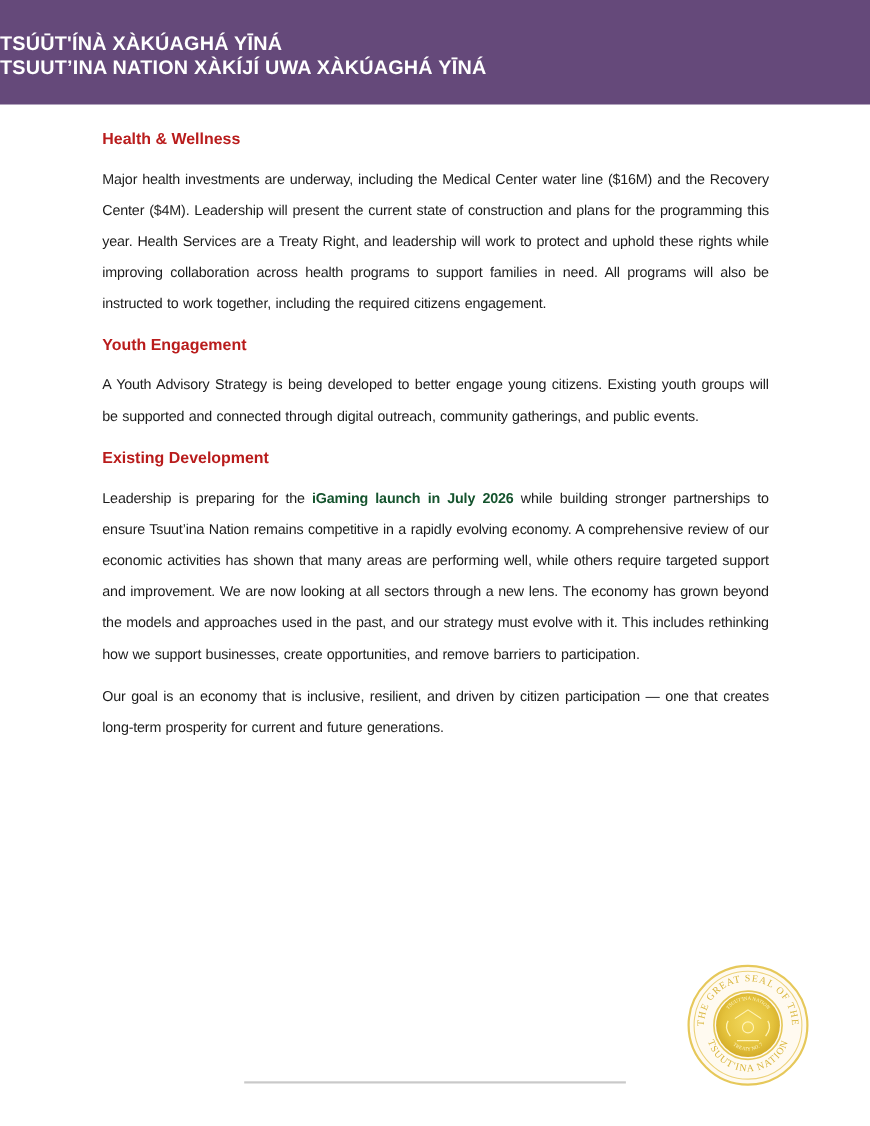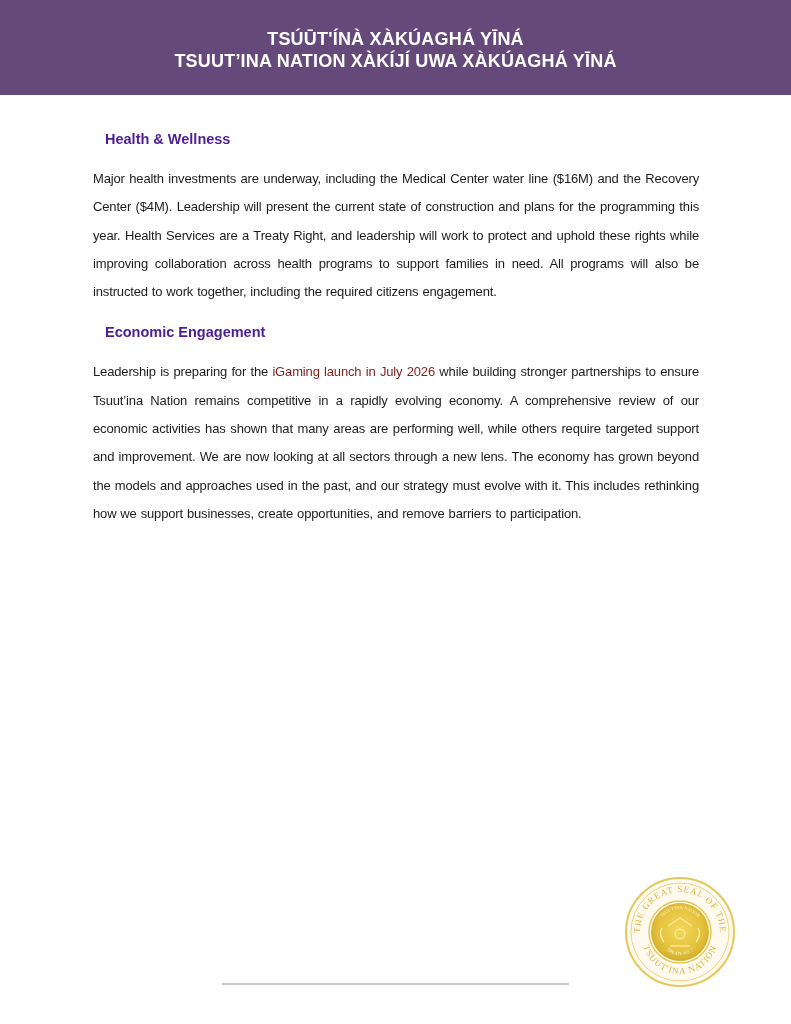--- a/index.html
+++ b/index.html
@@ -11,54 +11,53 @@
       overflow: hidden;
       font-family: "Liberation Sans", sans-serif;
       color: #1a1a1a;
     }
     .header {
       position: absolute;
       left: 0; top: 0;
       width: 791px;
       height: 95px;
       background: #65497a;
-      text-align: center;
       color: #ffffff;
       font-family: "Liberation Sans", sans-serif;
       font-weight: bold;
       font-size: 18px;
       line-height: 22px;
       letter-spacing: 0.2px;
     }
     .header .line1 { position: absolute; left: 0; right: 0; top: 28px; }
     .header .line2 { position: absolute; left: 0; right: 0; top: 50px; }
     .content {
       position: absolute;
       left: 93px;
       top: 113px;
       width: 606px;
     }
     h2.section-heading {
-      margin: 12px;
+      margin: 0;
       font-size: 14.5px;
       font-weight: bold;
       line-height: 28px;
-      color: #4c1d95;
+      color: #b91c1c;
     }
     p.body {
       margin: 8px 0 10px 0;
       font-size: 13px;
       line-height: 28.3px;
       text-align: justify;
       text-align-last: left;
       color: #1c1c1c;
       letter-spacing: -0.15px;
       word-spacing: 0.5px;
     }
-    p.body b { font-weight: normal; color: #7f1d1d; }
+    p.body b { font-weight: bold; color: #14532d; }
     .h-health { margin-top: 0; }
     .h-youth { margin-top: 4px; }
     .h-econ { margin-top: 4px; }
     .footer-line {
       position: absolute;
       left: 222px;
       top: 983px;
       width: 347px;
       height: 2px;
       background: #c9c9c9;
@@ -78,24 +77,29 @@
   <div class="line1">TSÚŪT'ÍNÀ XÀKÚAGHÁ YĪNÁ</div>
   <div class="line2">TSUUT’INA NATION XÀKÍJÍ UWA XÀKÚAGHÁ YĪNÁ</div>
 </div>
 
 <div class="content">
   <section>
     <h2 class="section-heading h-health">Health &amp; Wellness</h2>
     <p class="body">Major health investments are underway, including the Medical Center water line ($16M) and the Recovery Center ($4M). Leadership will present the current state of construction and plans for the programming this year. Health Services are a Treaty Right, and leadership will work to protect and uphold these rights while improving collaboration across health programs to support families in need. All programs will also be instructed to work together, including the required citizens engagement.</p>
   </section>
 
+  <section>
+    <h2 class="section-heading h-youth">Youth Engagement</h2>
+    <p class="body">A Youth Advisory Strategy is being developed to better engage young citizens. Existing youth groups will be supported and connected through digital outreach, community gatherings, and public events.</p>
+  </section>
 
   <section>
-    <h2 class="section-heading h-econ">Economic Engagement</h2>
+    <h2 class="section-heading h-econ">Existing Development</h2>
     <p class="body"><span>Leadership is preparing for the </span><b>iGaming launch in July 2026</b><span> while building stronger partnerships to ensure Tsuut’ina Nation remains competitive in a rapidly evolving economy. A comprehensive review of our economic activities has shown that many areas are performing well, while others require targeted support and improvement. We are now looking at all sectors through a new lens. The economy has grown beyond the models and approaches used in the past, and our strategy must evolve with it. This includes rethinking how we support businesses, create opportunities, and remove barriers to participation.</span></p>
+    <p class="body">Our goal is an economy that is inclusive, resilient, and driven by citizen participation — one that creates long-term prosperity for current and future generations.</p>
   </section>
 </div>
 
 <div class="seal">
   <svg width="112" height="112" viewBox="0 0 112 112" xmlns="http://www.w3.org/2000/svg">
     <defs>
       <radialGradient id="goldfill" cx="50%" cy="45%" r="55%">
         <stop offset="0%" stop-color="#f3d95e"></stop>
         <stop offset="70%" stop-color="#e4c23c"></stop>
         <stop offset="100%" stop-color="#d4ad2a"></stop>

